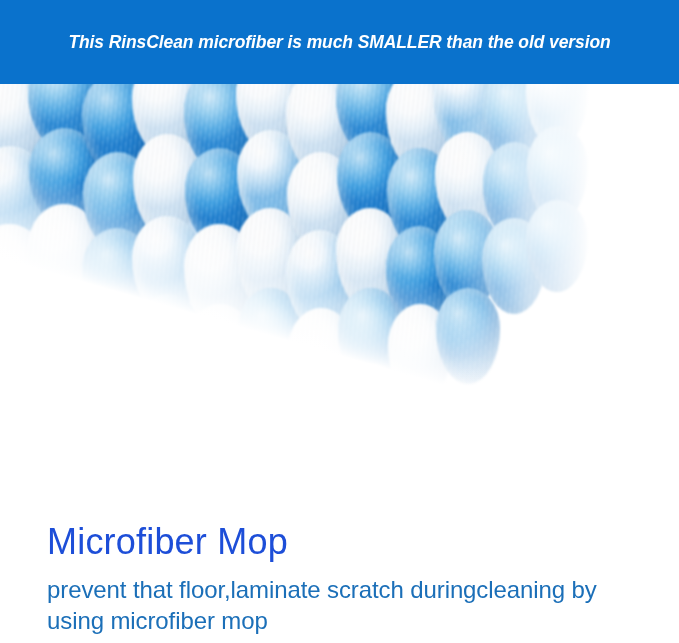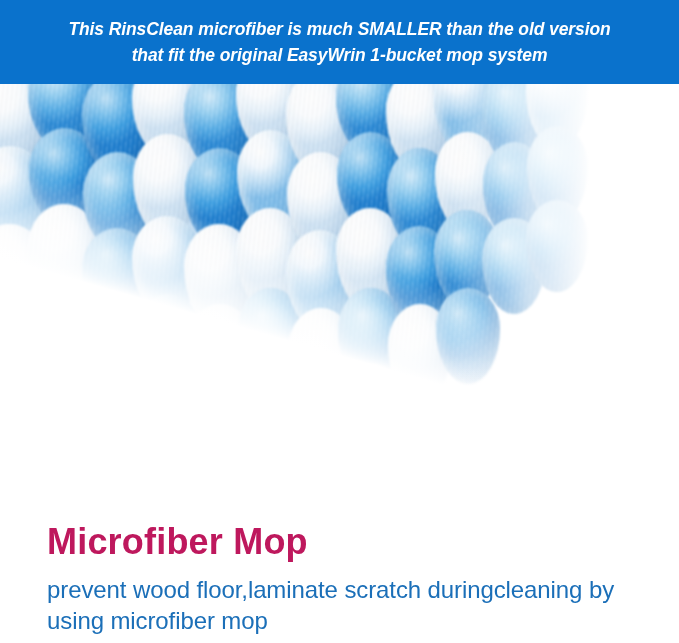--- a/index.html
+++ b/index.html
@@ -151,23 +151,23 @@
   }
 
   
   .caption {
     position: absolute;
     left: 47px;
     top: 520px;
     width: 610px;
   }
   .caption-title {
-    color: #be185d;
+    color: #1d4ed8;
     font-family: "Liberation Sans", sans-serif;
-    font-weight: bold;
+    font-weight: normal;
     font-size: 36px;
     line-height: 44px;
     letter-spacing: 0.2px;
     margin: 0;
   }
   .caption-body {
     color: #1b6fb8;
     font-family: "Liberation Sans", sans-serif;
     font-weight: normal;
     font-size: 24px;
@@ -177,21 +177,20 @@
     max-width: 600px;
   }
 </style>
 </head>
 <body>
 
 <div id="page">
 
   <div class="banner">
     <div class="banner-line">This RinsClean microfiber is much SMALLER than the old version</div>
-    <div class="banner-line">that fit the original EasyWrin 1-bucket mop system</div>
   </div>
 
   <div class="photo">
     <div class="mop-stage">
       <div class="haze"></div>
 
       <div class="col" style="left:-30px;width:78px">
         <div class="puff white" style="left:0;top:-18px;width:78px;height:104px"></div>
         <div class="puff whiteblue" style="left:2px;top:62px;width:76px;height:100px"></div>
         <div class="puff white" style="left:0;top:140px;width:78px;height:106px"></div>
@@ -288,16 +287,16 @@
       </div>
 
       <div class="mop-mask"></div>
       <div class="mop-mask-right"></div>
       <div class="mop-mask-bottom"></div>
     </div>
   </div>
 
   <div class="caption">
     <div class="caption-title">Microfiber Mop</div>
-    <div class="caption-body">prevent wood floor,laminate scratch duringcleaning by using microfiber mop</div>
+    <div class="caption-body">prevent that floor,laminate scratch duringcleaning by using microfiber mop</div>
   </div>
 
 </div>
 
 </body></html>

